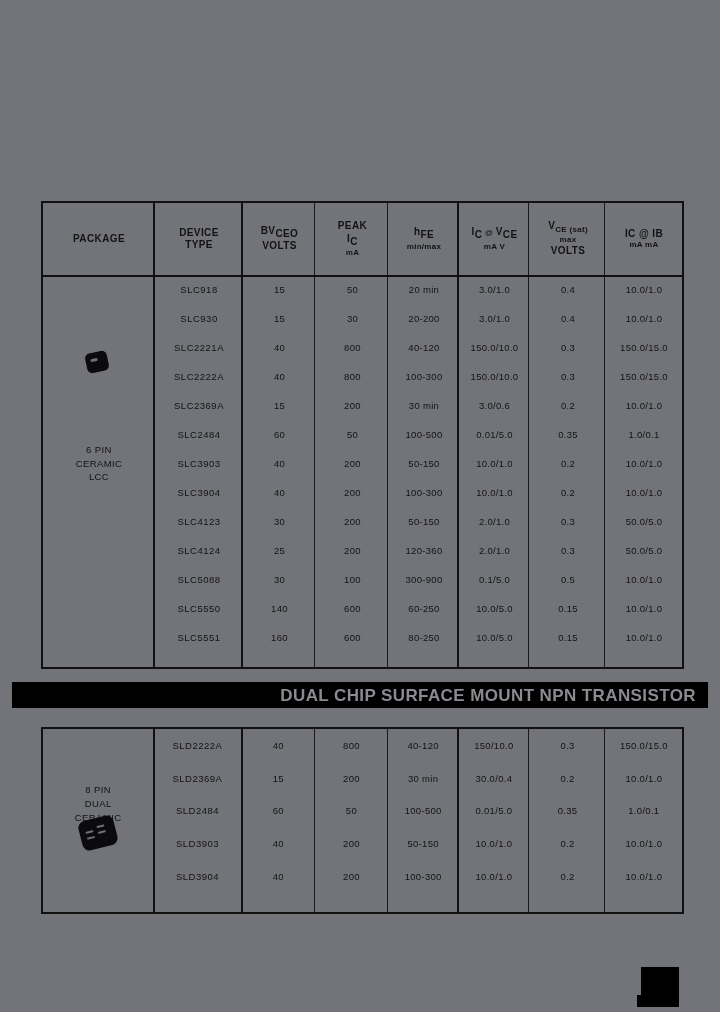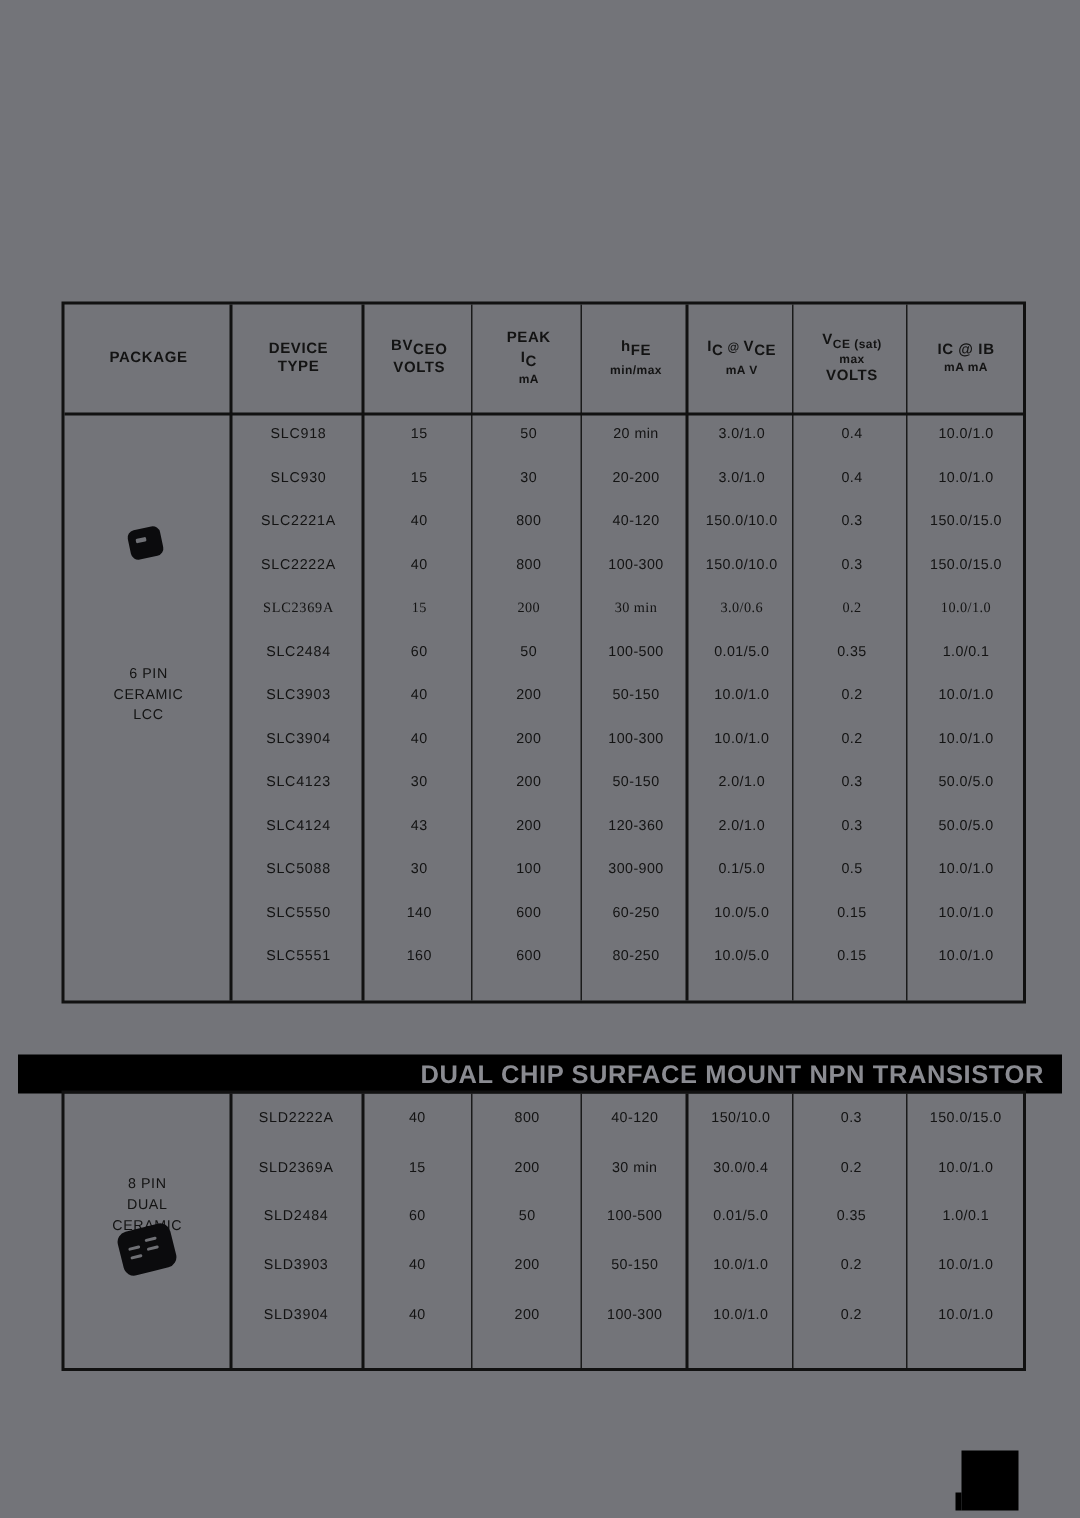--- a/index.html
+++ b/index.html
@@ -56,21 +56,21 @@
     position:absolute;left:12px;width:696px;height:26px;
     background:#000;
   }
   .banner span{
     position:absolute;right:12px;top:4px;
     font-size:17px;font-weight:bold;letter-spacing:.4px;
     color:#8a8b91;
     white-space:nowrap;
   }
   #banner1{top:162px;}
-  #banner2{top:682px;margin-top:21px;}
+  #banner2{top:682px;}
 
   
   .tbl{
     position:absolute;
     border:2px solid #111;
     background:transparent;
     border-collapse:collapse;
   }
   .tbl table{border-collapse:collapse;width:100%;height:100%;}
   .tbl td,.tbl th{
@@ -227,21 +227,21 @@
           </tr>
           <tr style="height: 29px;">
             <td class="dev-cell" style="width: 88px;">SLC2222A</td>
             <td class="row-cell" style="width: 73px;">40</td>
             <td class="row-cell" style="width: 73px;">800</td>
             <td class="row-cell" style="width: 70px;">100-300</td>
             <td class="row-cell" style="width: 71px;">150.0/10.0</td>
             <td class="row-cell" style="width: 76px;">0.3</td>
             <td class="row-cell" style="width: 76px;">150.0/15.0</td>
           </tr>
-          <tr style="height: 29px; font-family: Liberation Serif, serif;">
+          <tr style="height: 29px;">
             <td class="dev-cell" style="width: 88px;">SLC2369A</td>
             <td class="row-cell" style="width: 73px;">15</td>
             <td class="row-cell" style="width: 73px;">200</td>
             <td class="row-cell" style="width: 70px;">30 min</td>
             <td class="row-cell" style="width: 71px;">3.0/0.6</td>
             <td class="row-cell" style="width: 76px;">0.2</td>
             <td class="row-cell" style="width: 76px;">10.0/1.0</td>
           </tr>
           <tr style="height: 29px;">
             <td class="dev-cell" style="width: 88px;">SLC2484</td>
@@ -274,21 +274,21 @@
             <td class="dev-cell" style="width: 88px;">SLC4123</td>
             <td class="row-cell" style="width: 73px;">30</td>
             <td class="row-cell" style="width: 73px;">200</td>
             <td class="row-cell" style="width: 70px;">50-150</td>
             <td class="row-cell" style="width: 71px;">2.0/1.0</td>
             <td class="row-cell" style="width: 76px;">0.3</td>
             <td class="row-cell" style="width: 76px;">50.0/5.0</td>
           </tr>
           <tr style="height: 29px;">
             <td class="dev-cell" style="width: 88px;">SLC4124</td>
-            <td class="row-cell" style="width: 73px;">43</td>
+            <td class="row-cell" style="width: 73px;">25</td>
             <td class="row-cell" style="width: 73px;">200</td>
             <td class="row-cell" style="width: 70px;">120-360</td>
             <td class="row-cell" style="width: 71px;">2.0/1.0</td>
             <td class="row-cell" style="width: 76px;">0.3</td>
             <td class="row-cell" style="width: 76px;">50.0/5.0</td>
           </tr>
           <tr style="height: 29px;">
             <td class="dev-cell" style="width: 88px;">SLC5088</td>
             <td class="row-cell" style="width: 73px;">30</td>
             <td class="row-cell" style="width: 73px;">100</td>

